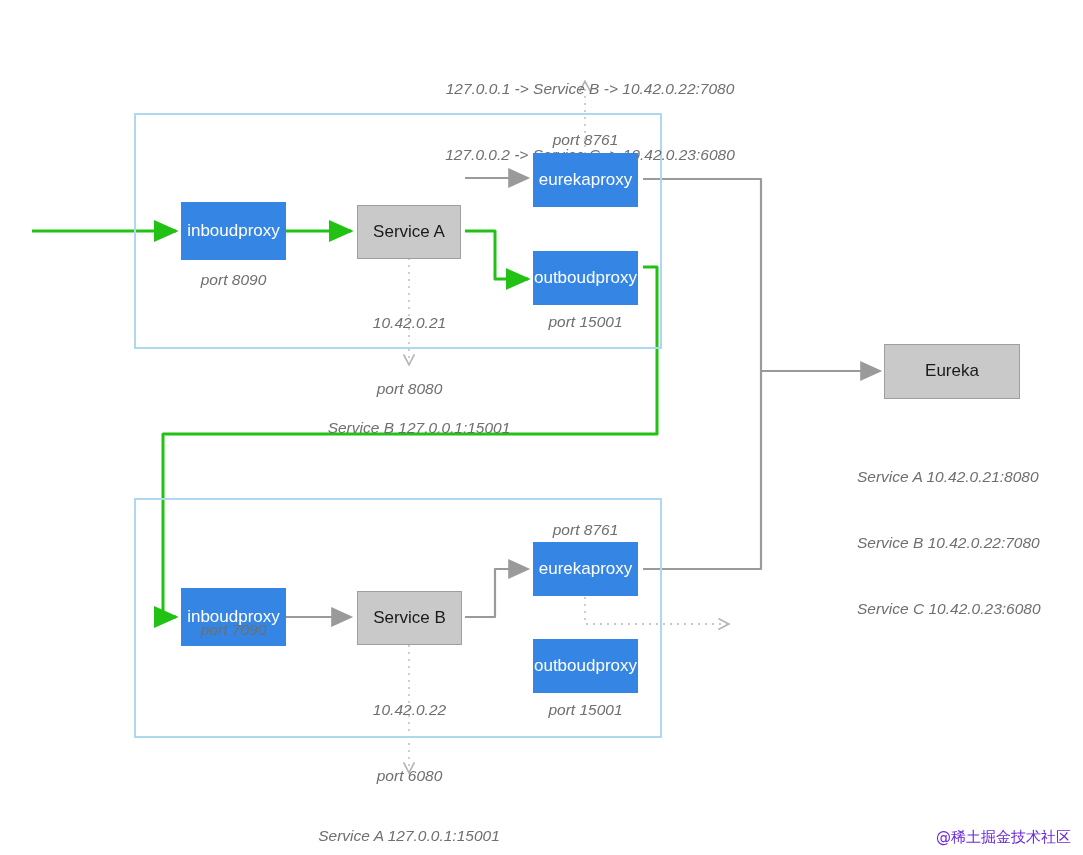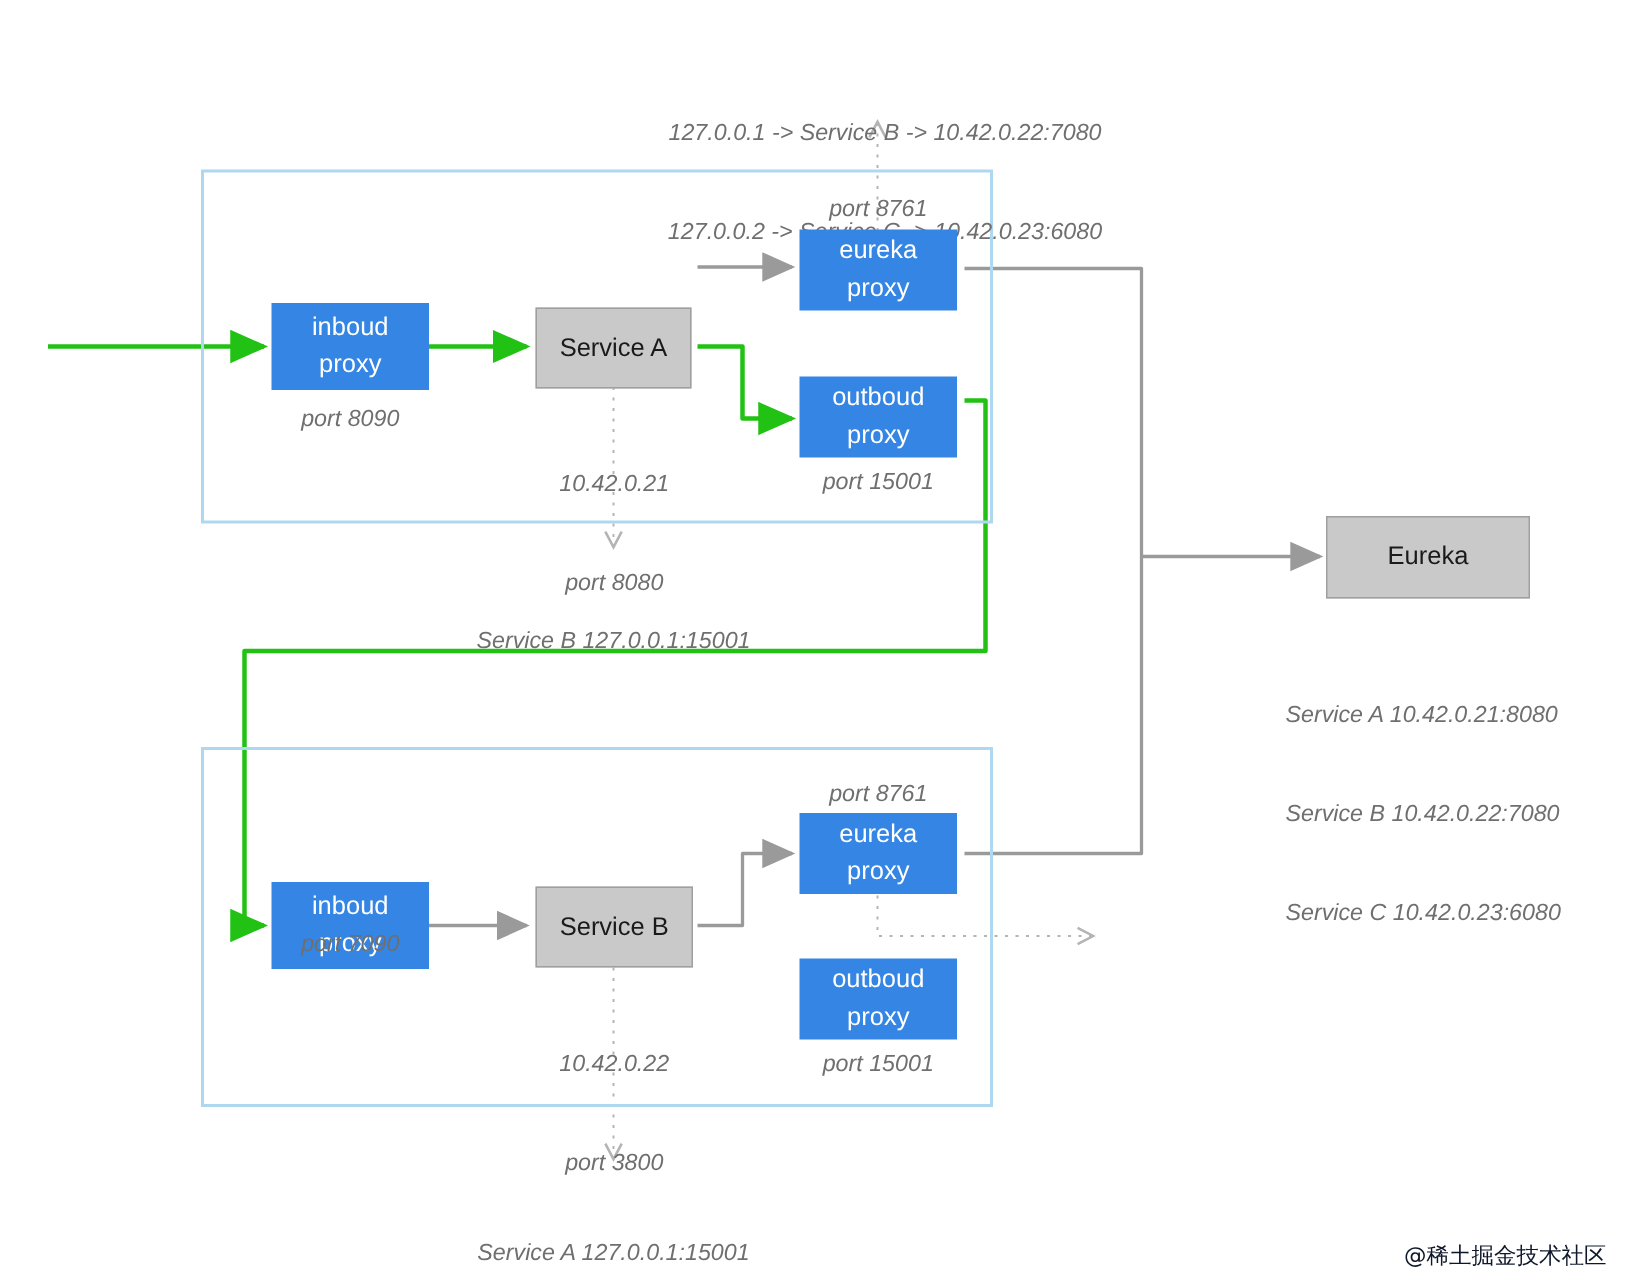--- a/index.html
+++ b/index.html
@@ -1,33 +1,33 @@
 <!DOCTYPE html>
 <html><head>
 <meta charset="utf-8">
 <style>
   html,body{margin:0;padding:0;background:#ffffff;}
   body{font-family:"Liberation Sans", sans-serif;}
   #canvas{position:relative;width:1083px;height:855px;background:#ffffff;overflow:hidden;}
 
   .zone{position:absolute;border:2px solid #add8f0;background:transparent;box-sizing:border-box;}
 
-  .node{position:absolute;box-sizing:border-box;display:flex;flex-direction:column;
+  .node{position:absolute;box-sizing:border-box;display:flex;flex-direction:row;
         align-items:center;justify-content:center;text-align:center;line-height:1.45;}
   .node.blue{background:#3485e4;color:#ffffff;font-size:17px;}
   .node.gray{background:#c9c9c9;color:#1a1a1a;border:1px solid #9f9f9f;font-size:17px;}
 
   .cap{position:absolute;font-style:italic;color:#6f6f6f;font-size:15.5px;
        line-height:1.42;white-space:pre;}
   .cap.c{text-align:center;}
   .cap.l{text-align:left;}
 
   svg.wires{position:absolute;left:0;top:0;width:1083px;height:855px;overflow:visible;}
 
-  .wm{position:absolute;right:12px;bottom:8px;color:#0f172a;font-size:15px;
+  .wm{position:absolute;right:12px;bottom:8px;color:#6d28d9;font-size:15px;
       font-family:"DejaVu Sans", sans-serif;}
 </style>
 </head>
 <body>
 
 <div id="canvas">
 
   <svg class="wires" viewBox="0 0 1083 855" xmlns="http://www.w3.org/2000/svg">
     <defs>
       <marker id="ag" markerWidth="9" markerHeight="9" refX="7.5" refY="4.5" orient="auto">
@@ -122,36 +122,36 @@
     <span>eureka</span>
     <span>proxy</span>
   </div>
 
   <div class="node blue" style="left:533px;top:251px;width:105px;height:54px;">
     <span>outboud</span>
     <span>proxy</span>
   </div>
   <div class="cap c" style="left:513px;top:311px;width:145px;">port 15001</div>
 
-  <div class="cap c" style="left:259px;top:373px;width:300px;">
+  <div class="cap c" style="left:269px;top:373px;width:300px;">
     <div>Service B 127.0.0.1:15001</div>
   </div>
 
   <div class="node blue" style="left:181px;top:588px;width:105px;height:58px;">
     <span>inboud</span>
     <span>proxy</span>
   </div>
   <div class="cap c" style="left:161px;top:619px;width:145px;">port 7090</div>
 
   <div class="node gray" style="left:357px;top:591px;width:105px;height:54px;">
     <span>Service B</span>
   </div>
   <div class="cap c" style="left:337px;top:655px;width:145px;">
     <div>10.42.0.22</div>
-    <div>port 3800</div>
+    <div>port 6080</div>
   </div>
 
   <div class="cap c" style="left:513px;top:519px;width:145px;">port 8761</div>
   <div class="node blue" style="left:533px;top:542px;width:105px;height:54px;">
     <span>eureka</span>
     <span>proxy</span>
   </div>
 
   <div class="node blue" style="left:533px;top:639px;width:105px;height:54px;">
     <span>outboud</span>

